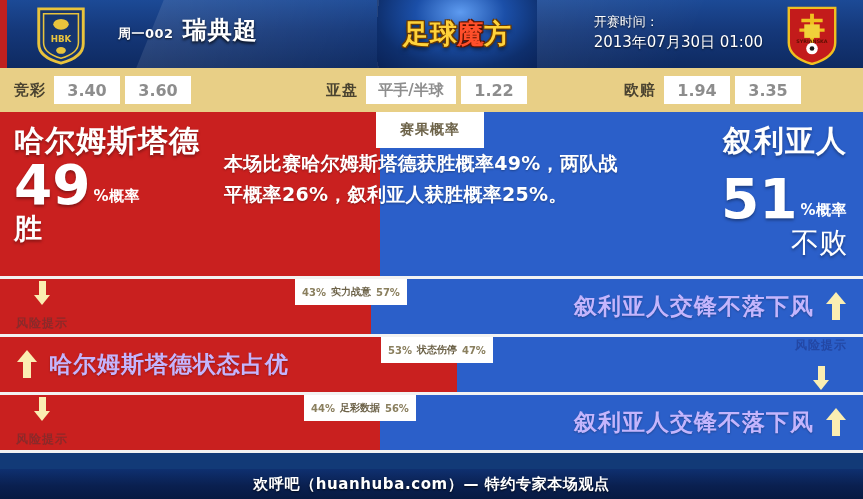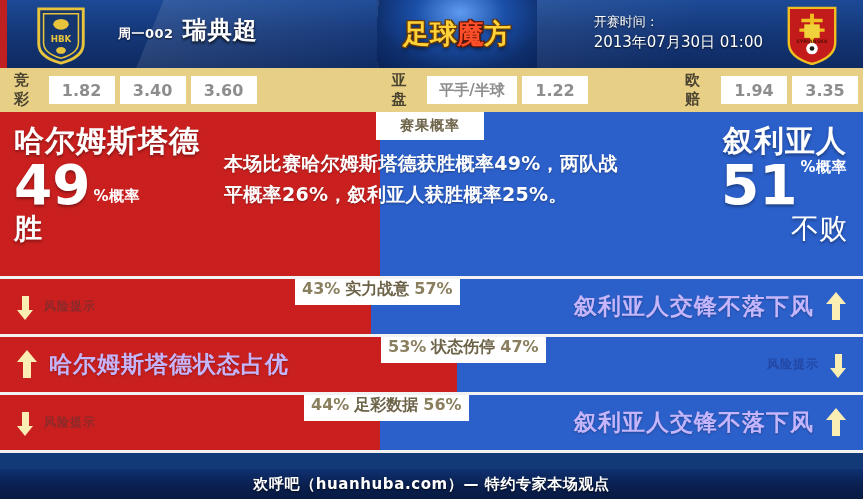--- a/index.html
+++ b/index.html
@@ -67,49 +67,49 @@
 
   #home-block{position:absolute;left:14px;top:14px;color:#fff;line-height:1;}
   #home-team{font-size:30px;font-weight:bold;letter-spacing:1px;text-shadow:0 2px 3px rgba(0,0,0,.35);}
   #home-pct-row{display:flex;align-items:flex-end;margin-top:4px;text-align:center;}
   #home-pct{font-size:55px;font-weight:bold;line-height:.92;text-shadow:0 2px 3px rgba(0,0,0,.35);}
   #home-pct-suffix{font-size:15px;font-weight:bold;margin-left:3px;margin-bottom:7px;letter-spacing:.5px;}
   #home-result{font-size:28px;font-weight:bold;margin-top:4px;text-shadow:0 2px 3px rgba(0,0,0,.35);}
 
   #away-block{position:absolute;right:16px;top:14px;color:#fff;line-height:1;text-align:right;}
   #away-team{font-size:30px;font-weight:bold;letter-spacing:1px;text-shadow:0 2px 3px rgba(0,0,0,.35);}
-  #away-pct-row{display:flex;align-items:flex-start;justify-content:flex-end;margin-top:4px;}
+  #away-pct-row{display:flex;align-items:flex-end;justify-content:flex-end;margin-top:18px;}
   #away-pct{font-size:55px;font-weight:bold;line-height:.92;text-shadow:0 2px 3px rgba(0,0,0,.35);}
   #away-pct-suffix{font-size:15px;font-weight:bold;margin-left:3px;margin-bottom:7px;letter-spacing:.5px;}
   #away-result{font-size:28px;font-weight:normal;margin-top:4px;text-shadow:0 2px 3px rgba(0,0,0,.35);}
 
-  #prob-tag{position:absolute;left:376px;top:0;width:108px;height:28px;background:#fff;
+  #prob-tag{position:absolute;left:376px;top:0;width:108px;height:36px;background:#fff;
     display:flex;align-items:center;justify-content:center;
     font-size:14px;font-weight:bold;color:#6d6349;letter-spacing:1px;}
 
   #summary{position:absolute;left:224px;top:36px;width:400px;color:#fff;
     font-size:19px;font-weight:bold;line-height:31px;letter-spacing:.3px;
     text-shadow:0 1px 2px rgba(0,0,0,.30);}
 
   
   .cmp-row{position:absolute;left:0;width:863px;height:55px;}
   .cmp-left{position:absolute;left:0;top:0;height:55px;background:#c9201f;}
   .cmp-right{position:absolute;top:0;right:0;height:55px;background:#2b5fc9;}
   .cmp-chip{position:absolute;top:0;height:26px;background:#fff;
-    display:flex;align-items:flex-start;justify-content:center;gap:5px;
-    font-size:16px;font-weight:bold;color:#8a7f5e;white-space:nowrap;padding:0 7px;z-index:4;}
+    display:flex;align-items:center;justify-content:center;gap:5px;
+    font-size:10px;font-weight:bold;color:#8a7f5e;white-space:nowrap;padding:0 7px;z-index:4;}
   .cmp-chip .mid{color:#6d6349;}
 
   .cmp-msg{position:absolute;top:0;height:55px;display:flex;align-items:center;gap:11px;
     color:#c4b5fd;font-size:23px;font-weight:bold;letter-spacing:1px;z-index:3;
     text-shadow:0 1px 2px rgba(0,0,0,.28);}
   .cmp-msg.left{left:16px;}
   .cmp-msg.right{right:16px;}
 
-  .risk{position:absolute;top:0;height:55px;display:flex;align-items:center;gap:10px;z-index:3;}
+  .risk{position:absolute;top:0;height:55px;display:flex;align-items:center;gap:10px;z-index:3;flex-direction:column;}
   .risk.left{left:16px;}
   .risk.right{right:16px;}
   .risk-text{font-size:12px;font-weight:bold;letter-spacing:1px;}
   .risk.left .risk-text{color:#8a2a2a;}
   .risk.right .risk-text{color:#2347a4;}
 
   .arrow{display:inline-block;width:22px;height:30px;position:relative;flex:0 0 auto;}
   .arrow i{position:absolute;display:block;}
   .arrow.up i.stem{left:7px;top:10px;width:8px;height:18px;background:#fbeeb2;}
   .arrow.up i.head{left:1px;top:0;width:0;height:0;border-left:10px solid transparent;
@@ -169,21 +169,20 @@
 
     <div id="kickoff">
       <div id="kickoff-label">开赛时间：</div>
       <div id="kickoff-value">2013年07月30日 01:00</div>
     </div>
   </div>
 
   <div id="odds-bar">
     <div class="odds-group">
       <span class="odds-label">竞彩</span>
-      <span class="odds-cell">1.82</span>
       <span class="odds-cell">3.40</span>
       <span class="odds-cell">3.60</span>
     </div>
     <div class="odds-group" style="margin-left:116px;">
       <span class="odds-label">亚盘</span>
       <span class="odds-cell wide">平手/半球</span>
       <span class="odds-cell">1.22</span>
     </div>
     <div class="odds-group" style="margin-left:78px;">
       <span class="odds-label">欧赔</span>

